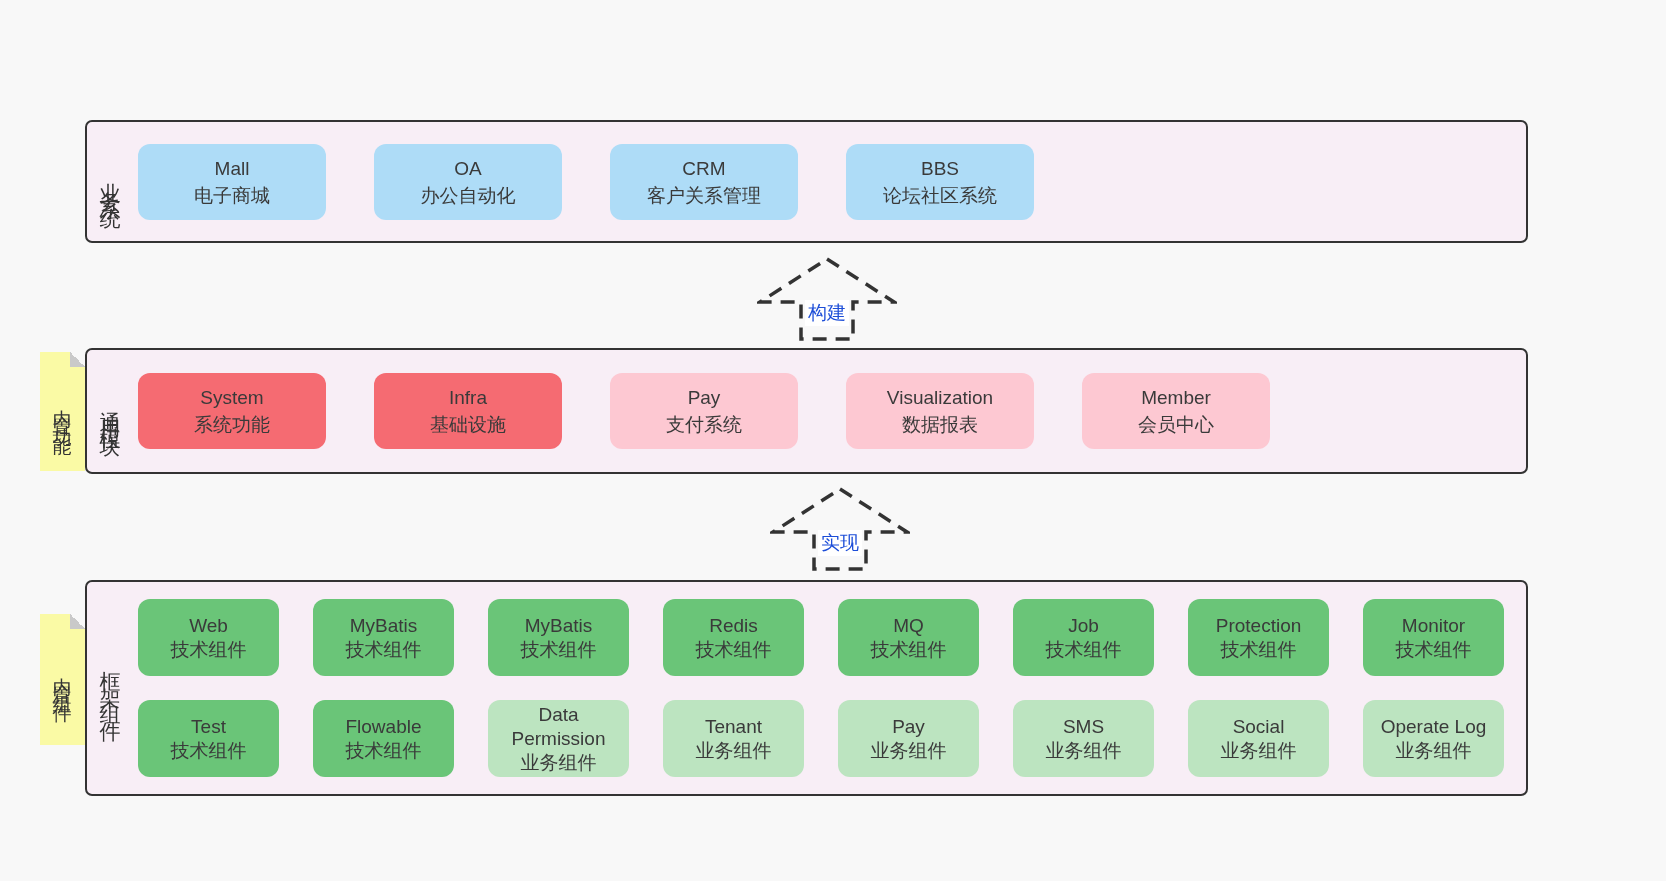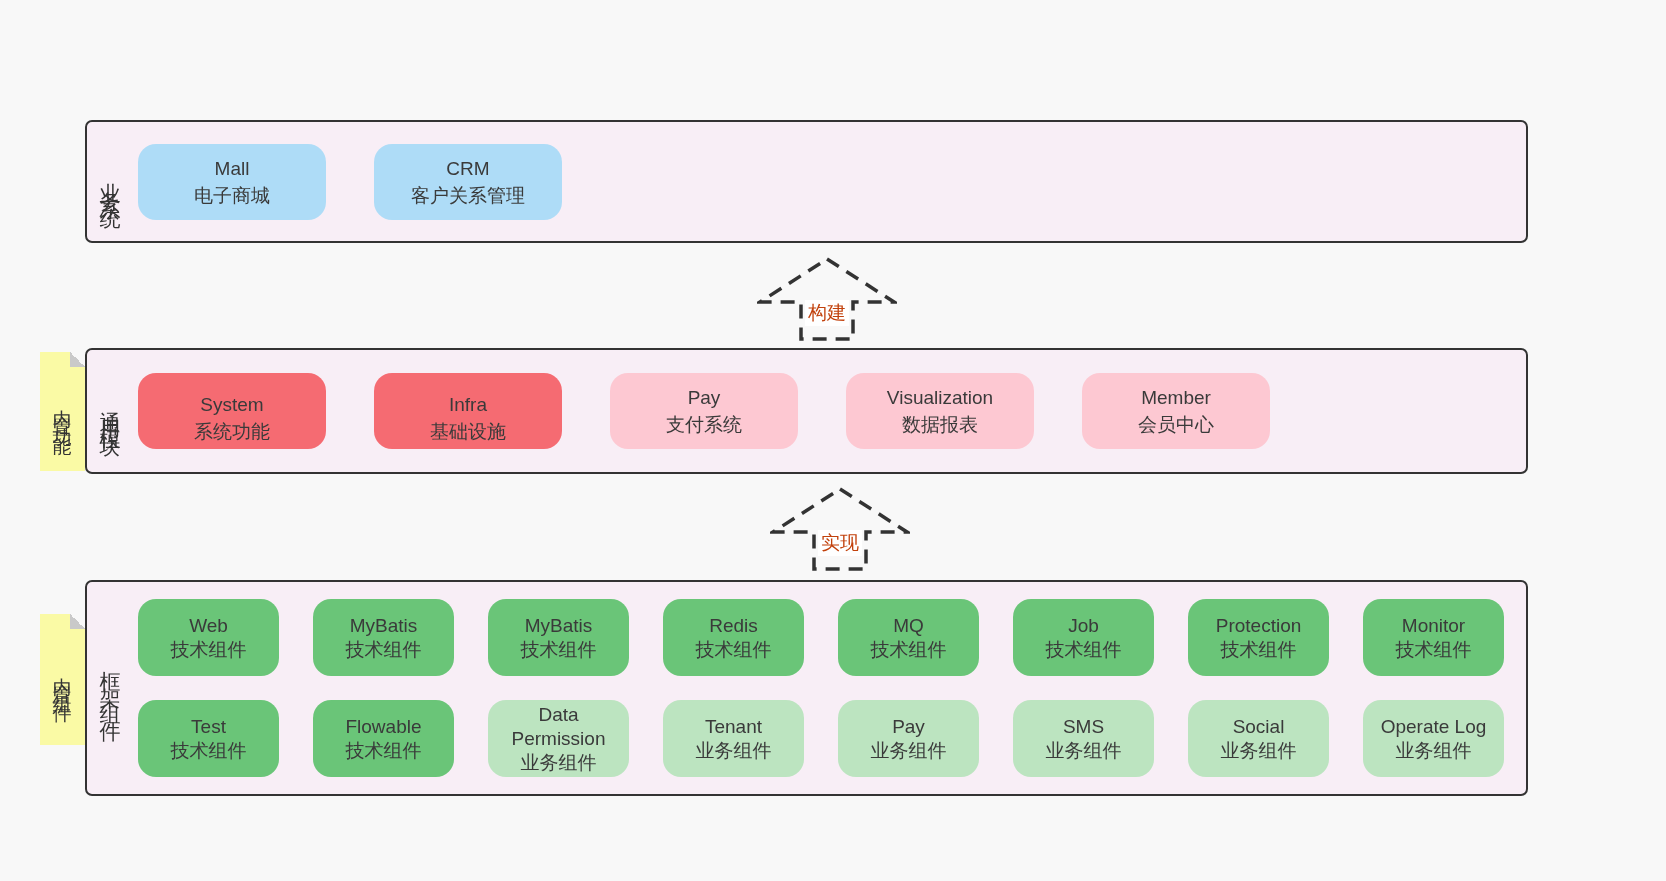--- a/index.html
+++ b/index.html
@@ -22,26 +22,26 @@
   #panel-modules{top:348px;height:126px;}
   #panel-components{top:580px;height:216px;}
   .side-label{
     writing-mode:vertical-lr;text-orientation:upright;
     font-size:21px;line-height:1;margin:auto 0 auto 13px;letter-spacing:8px;
     color:#333;white-space:nowrap;
   }
   #panel-components .side-label{letter-spacing:17px;}
   .boxes{display:flex;align-items:center;gap:48px;margin-left:17px;flex:1;}
   .box{
-    border-radius:18px;display:flex;flex-direction:column;justify-content:center;
+    border-radius:12px;display:flex;flex-direction:column;justify-content:center;
     align-items:center;text-align:center;font-size:19px;line-height:27px;
     box-sizing:border-box;padding:4px 6px;
   }
   .box.blue{background:var(--blue);}
-  .box.red{background:var(--red);justify-content:flex-end;}
+  .box.red{background:var(--red);}
   .box.pink{background:var(--pink);}
   .box.green{background:var(--green);}
   .box.lightgreen{background:var(--light-green);}
   .box-lg{width:188px;height:76px;}
   .rows{flex:1;display:flex;flex-direction:column;justify-content:center;gap:24px;margin-left:17px;}
   .row{display:flex;gap:34px;}
   .box-sm{width:141px;height:77px;font-size:19px;line-height:24px;}
   .note{
     position:absolute;left:40px;width:45px;background:var(--yellow-note);
     display:flex;align-items:center;justify-content:center;
@@ -55,38 +55,46 @@
   .note-fold{
     position:absolute;top:0;right:0;width:15px;height:15px;
     background:linear-gradient(225deg,var(--page-bg) 0 50%,var(--note-fold) 50% 100%);
   }
   .arrow{position:absolute;width:140px;height:86px;}
   #arrow-build{left:757px;top:256px;}
   #arrow-implement{left:770px;top:486px;text-align:center;}
   .arrow svg{display:block;}
   .arrow-label{
     position:absolute;left:50%;top:44px;transform:translateX(-50%);
-    background:var(--arrow-label-bg);padding:0 3px;font-size:19px;line-height:26px;color:#c2410c;
+    background:var(--arrow-label-bg);padding:0 3px;font-size:19px;line-height:26px;color:#1d4ed8;
     white-space:nowrap;
   }
 </style>
 </head>
 <body>
 
 <div class="panel" id="panel-business">
   <div class="side-label">业务系统</div>
   <div class="boxes">
 
   <div class="box box-lg blue">
         <span>Mall</span>
         <span>电子商城</span>
       </div>
       <div class="box box-lg blue">
+        <span>OA</span>
+        <span>办公自动化</span>
+      </div>
+      <div class="box box-lg blue">
         <span>CRM</span>
         <span>客户关系管理</span>
+      </div>
+      <div class="box box-lg blue">
+        <span>BBS</span>
+        <span>论坛社区系统</span>
       </div>
     </div>
 </div>
 
 <div class="arrow" id="arrow-build">
   <svg width="140" height="86" viewBox="0 0 140 86">
     <path d="M70 3 L137 46 L96 46 L96 83 L44 83 L44 46 L3 46 Z" fill="none" stroke="var(--arrow)" stroke-width="3.5" stroke-dasharray="14 9"></path>
   </svg>
   <span class="arrow-label">构建</span>
 </div>

